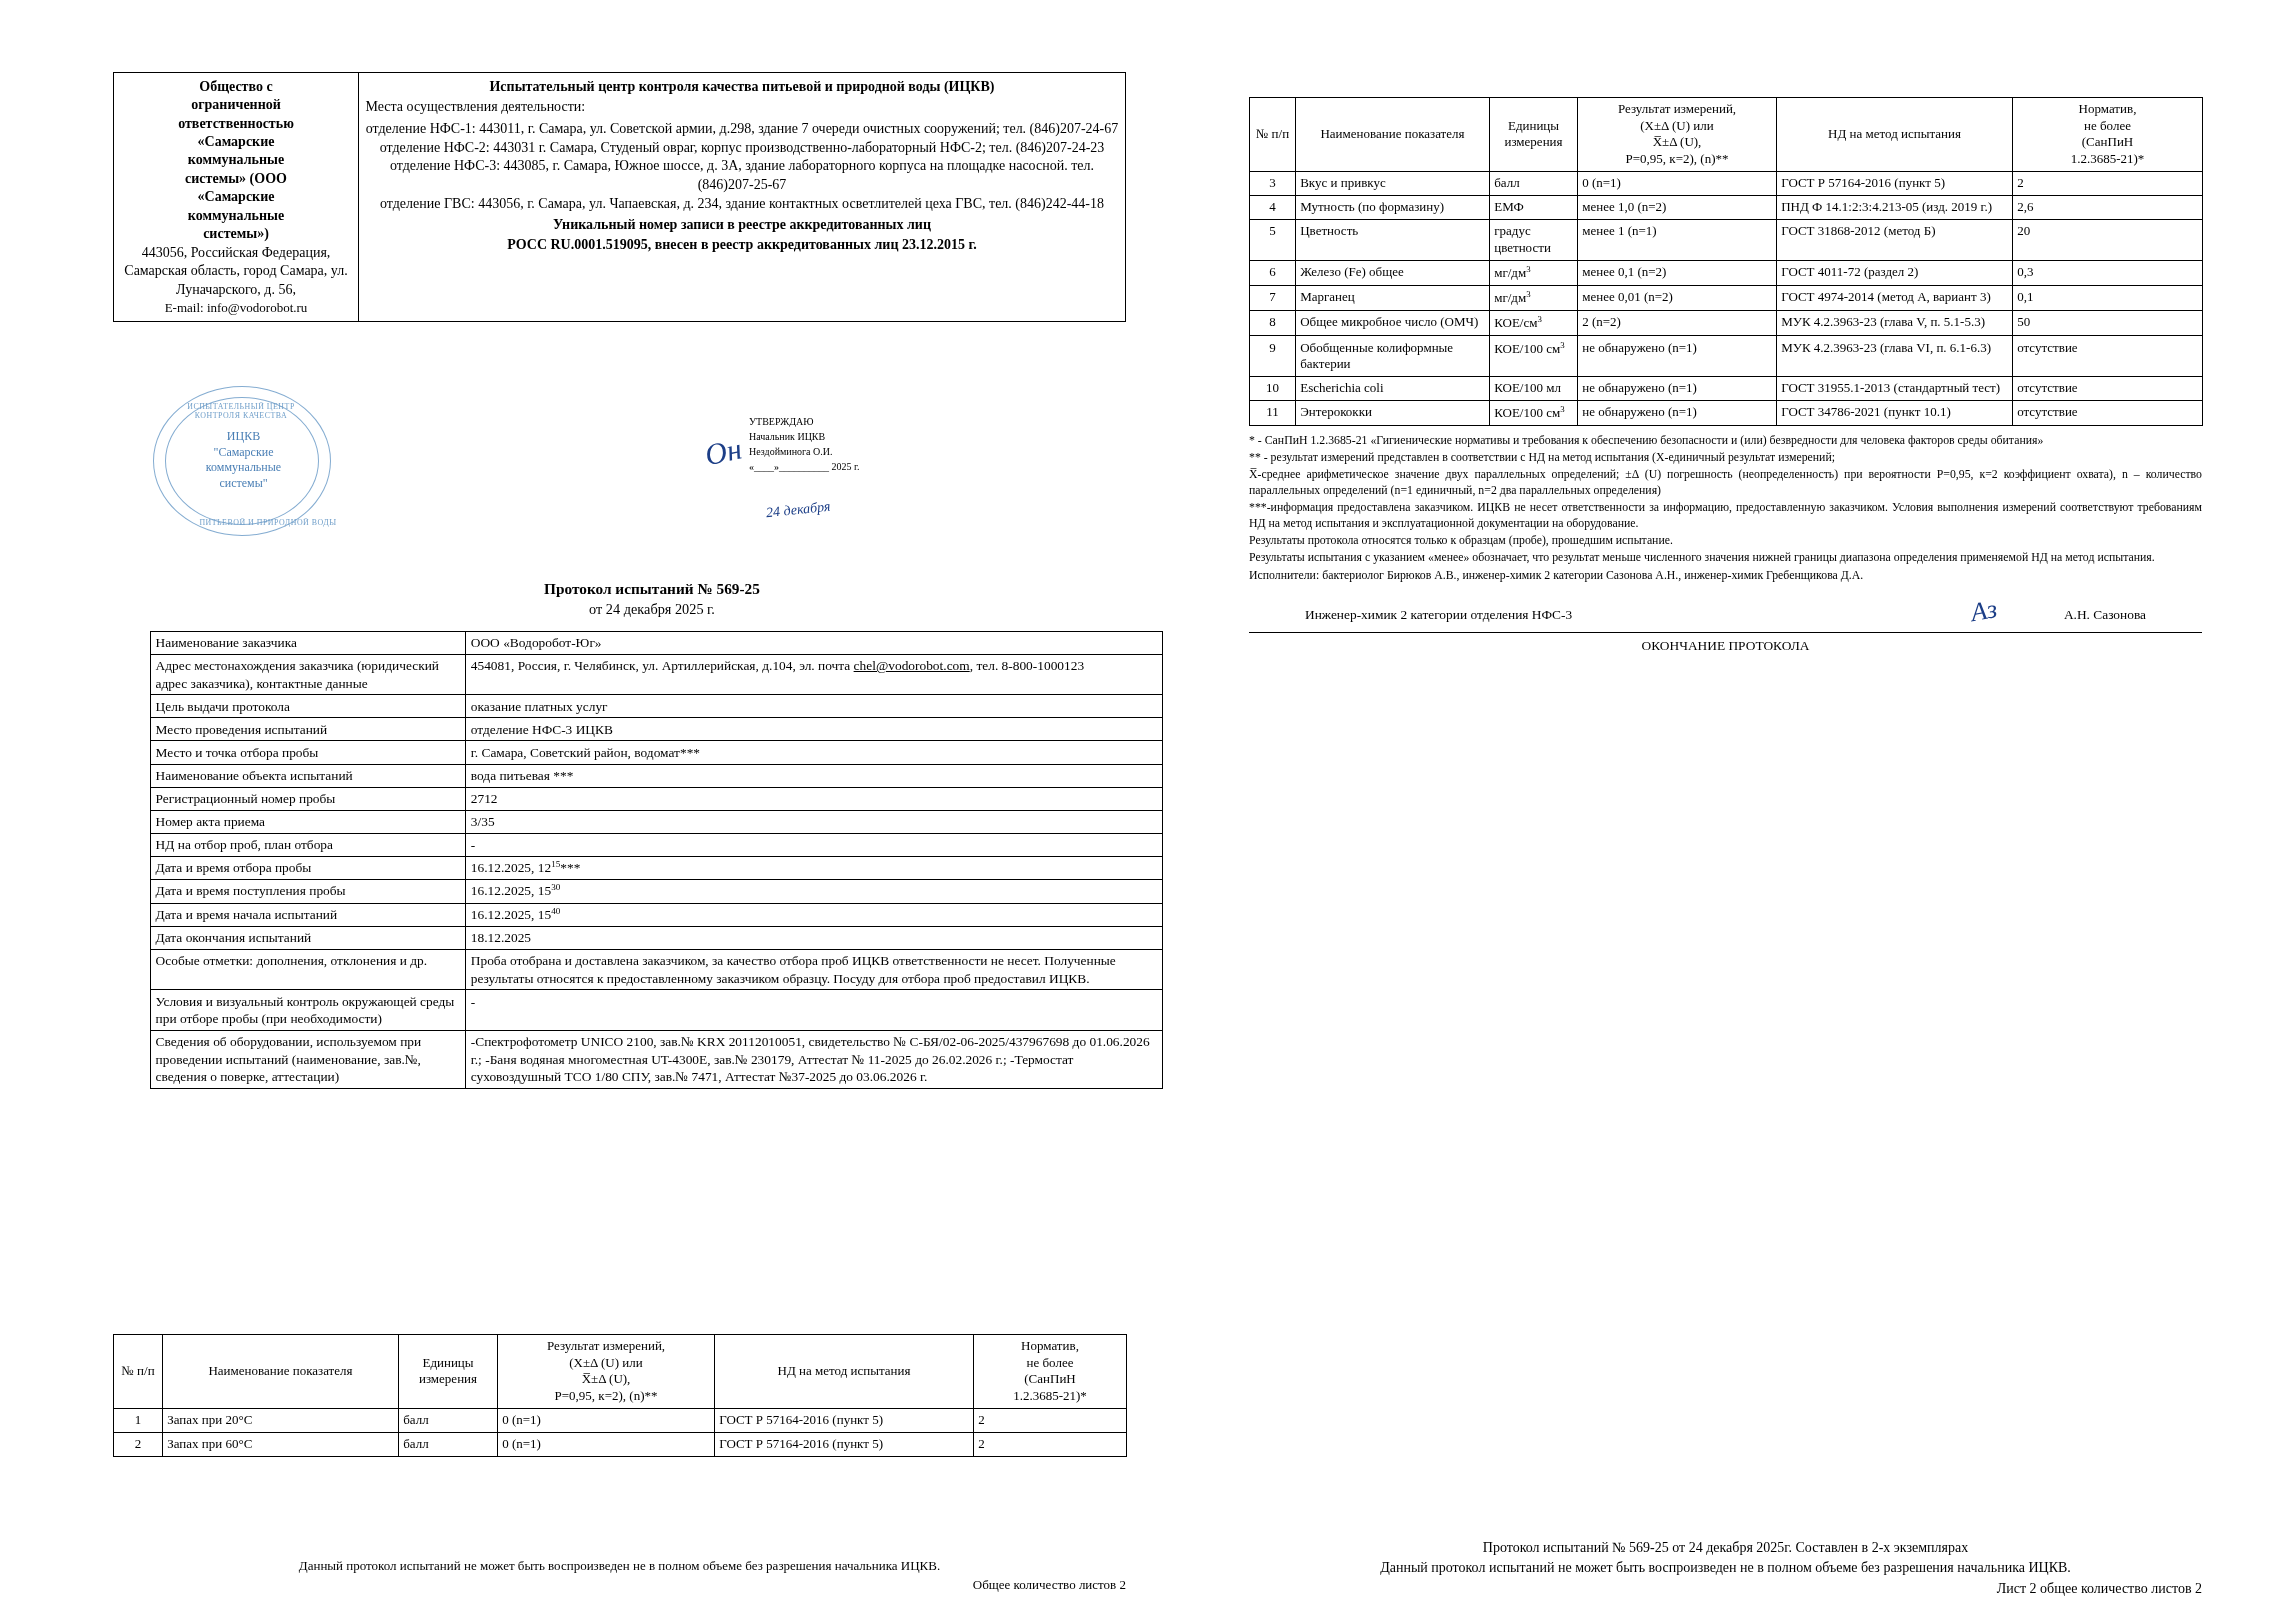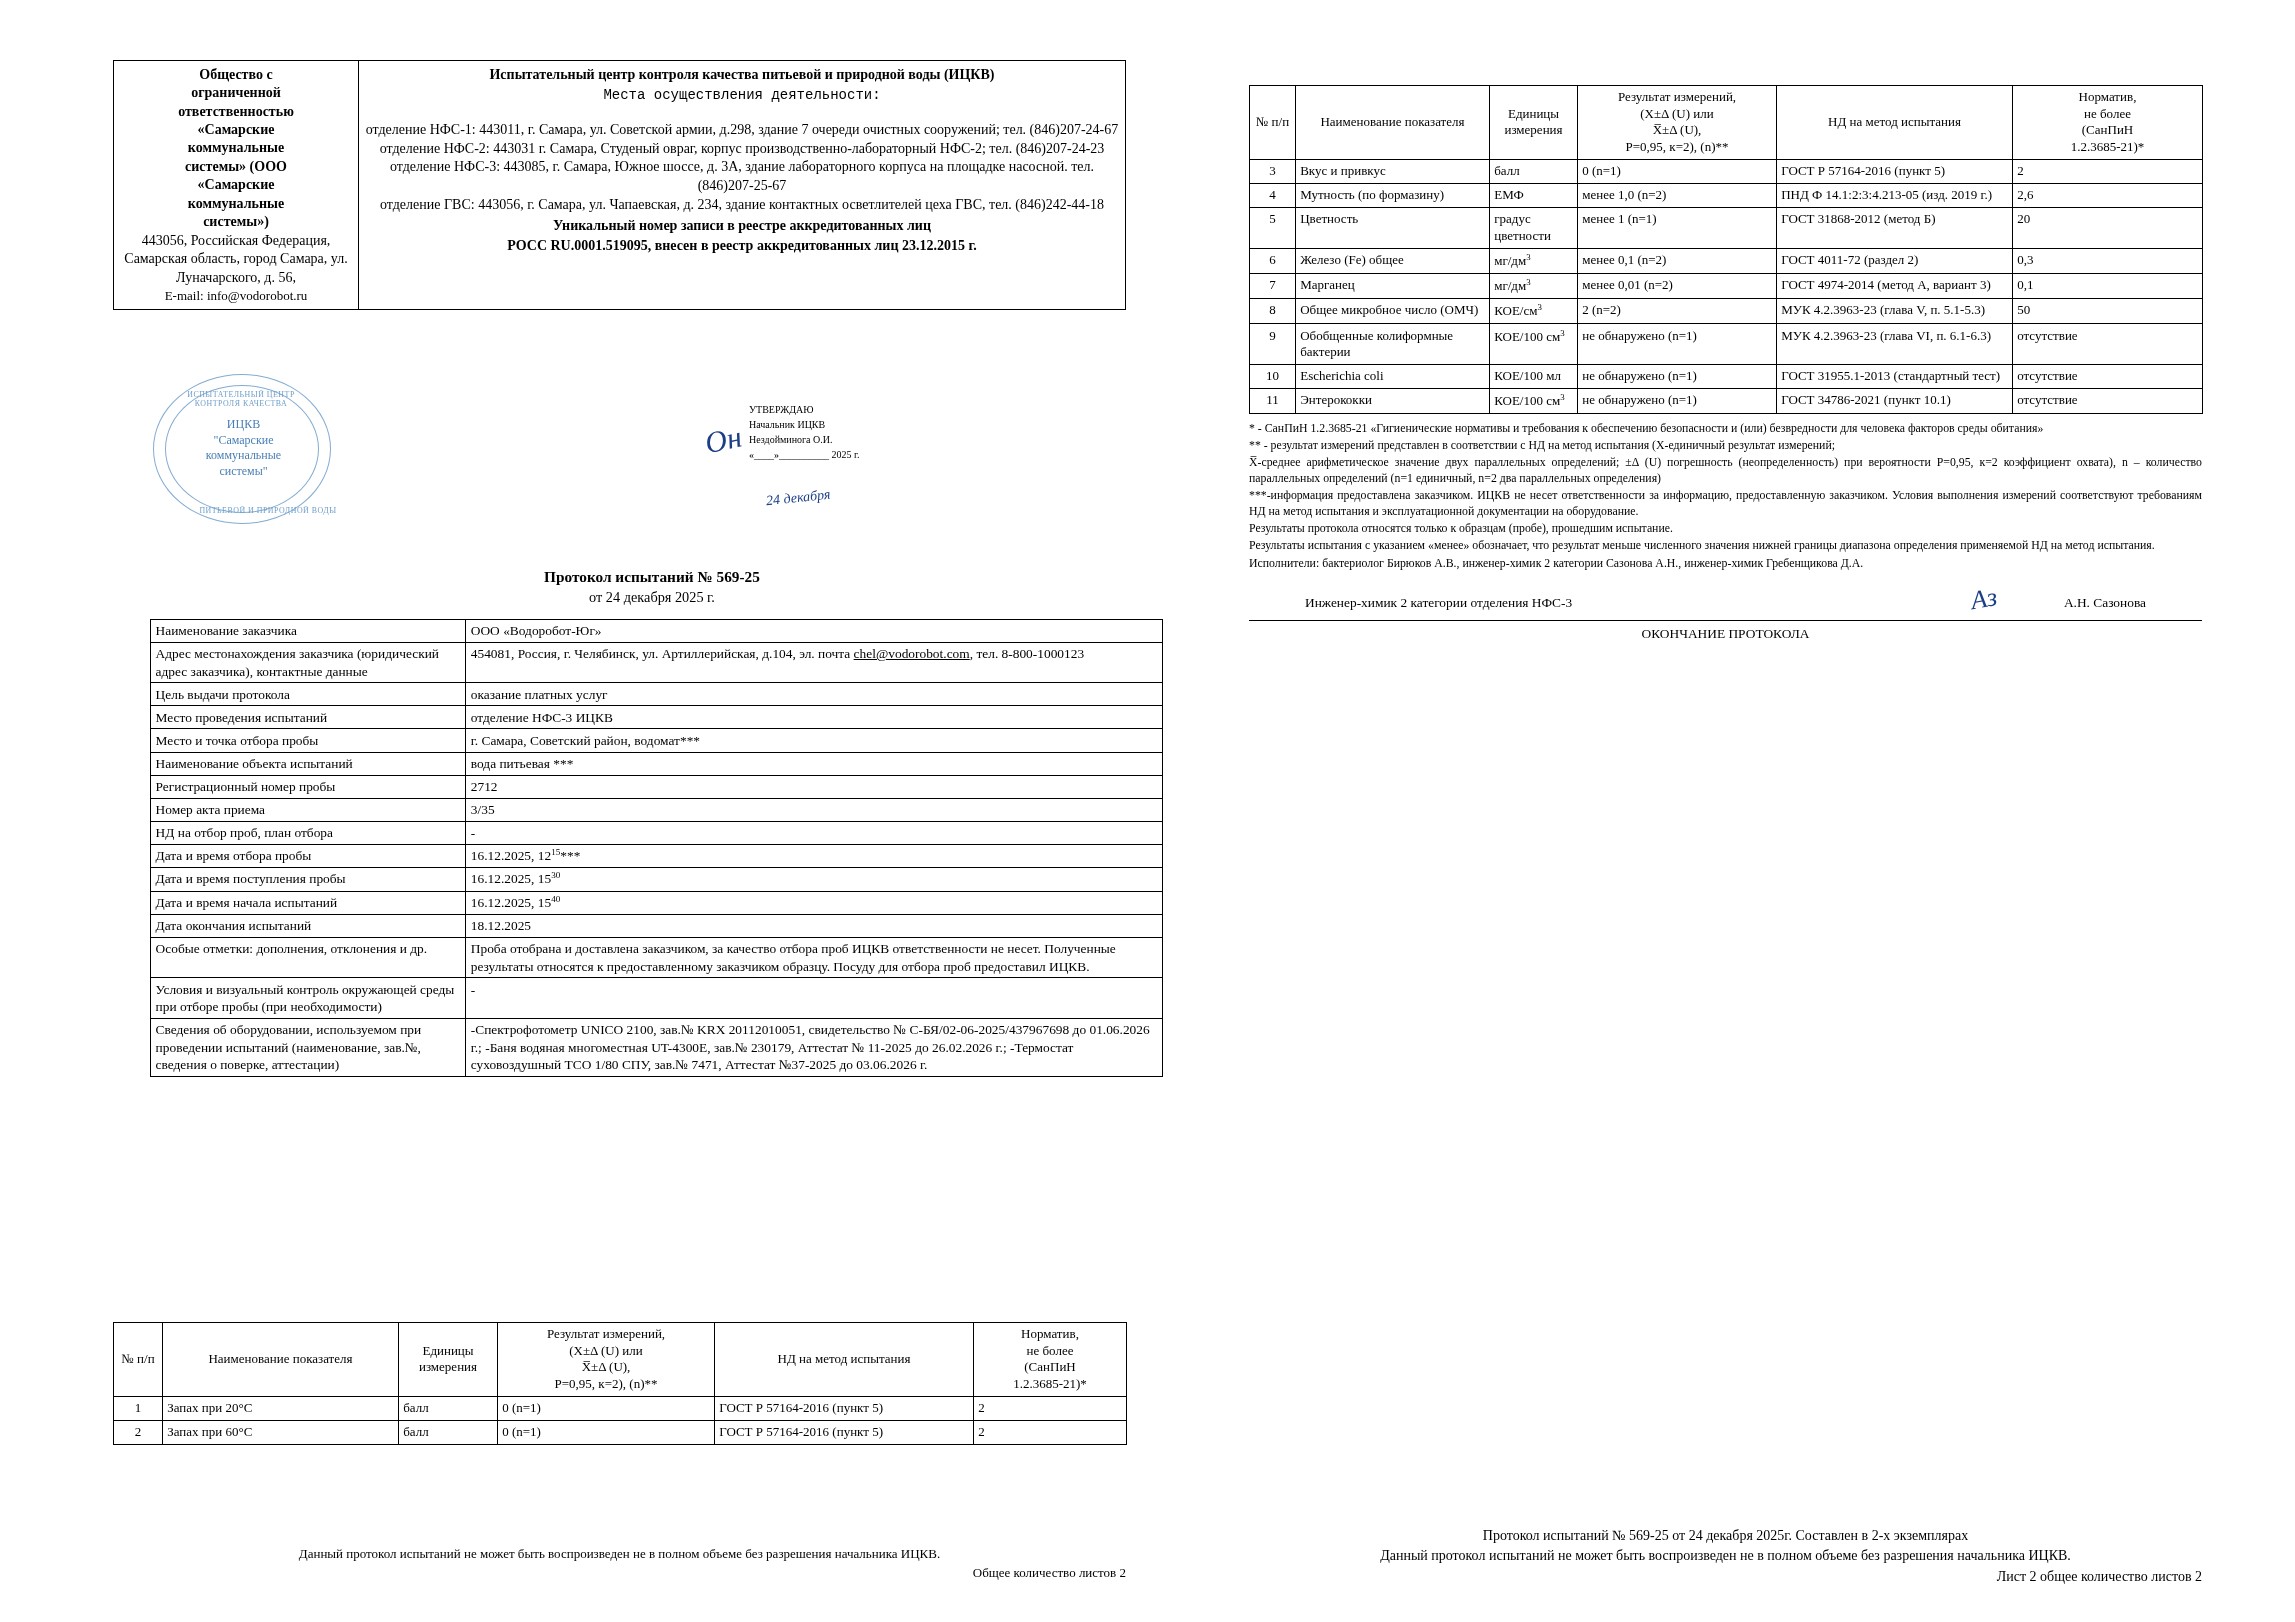--- a/index.html
+++ b/index.html
@@ -10,21 +10,21 @@
   body {
     width: 2295px;
     height: 1623px;
     font-family: "Liberation Serif", serif;
     color: #000000;
     position: relative;
     overflow: hidden;
   }
   .page {
     position: absolute;
-    top: 4px; left: 0;
+    top: 16px; left: 0;
     width: 2295px;
     height: 1598px;
   }
   .col-left {
     position: absolute;
     left: 113px;
     top: 56px;
     width: 1013px;
   }
   .col-right {
@@ -50,21 +50,21 @@
     text-align: center;
     font-size: 14px;
     line-height: 1.32;
   }
   .hdr-left b { font-weight: bold; }
   .hdr-right {
     font-size: 14px;
     line-height: 1.34;
   }
   .hdr-right .t1 { font-weight: bold; text-align: center; display:block; margin-bottom: 1.9px;}
-  .hdr-right .t2 { text-align: center; display:block; margin-bottom: 16px; font-family: Liberation Mono, monospace;}
+  .hdr-right .t2 { display:block; margin-bottom: 3px;}
   .hdr-right .p  { text-align: center; display:block; }
   .hdr-right .uniq { text-align:center; font-weight: bold; display:block; margin-top: 1.9px;}
   .small-mail { font-size: 13px; }
 
   
   .stamp {
     position: absolute;
     left: 153px;
     top: 370px;
     width: 180px;

